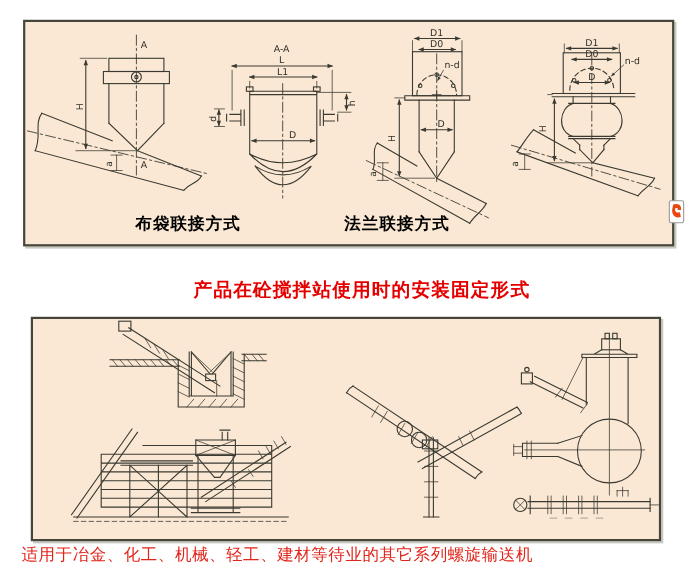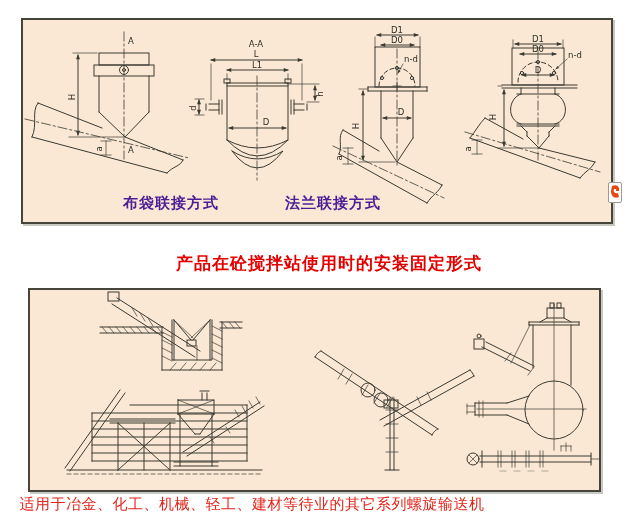--- a/index.html
+++ b/index.html
@@ -2,24 +2,24 @@
 <html><head>
 <meta charset="utf-8">
 <style>
   html,body { margin:0; padding:0; background:#fff; }
   .page { position:relative; width:630px; height:521px; background:#ffffff;
           font-family:"DejaVu Sans","Liberation Sans",sans-serif; overflow:hidden; }
   .panel { position:absolute; background:#fae8d4; border:2px solid #45453b; box-shadow:2px 2px 0 #c9c9c2; }
   .panel-top { left:21px; top:18px; width:588px; height:202px; }
   .panel-bottom { left:28px; top:288px; width:569px; height:200px; }
   svg.draw { position:absolute; left:0; top:0; display:block; }
-  .caption { position:absolute; font-weight:bold; font-size:15px; color:#4c1d95;
+  .caption { position:absolute; font-weight:bold; font-size:15px; color:#000000;
              text-align:center; letter-spacing:1px; white-space:nowrap; }
   .cap-bag    { left:88px;  top:174px; width:120px; }
-  .cap-flange { left:250px; top:174px; width:120px; }
+  .cap-flange { left:278px; top:174px; width:120px; }
   .cap-ball   { left:364px; top:174px; width:140px; }
   .mid-title { position:absolute; left:0; top:252px; width:630px; margin:0; text-align:center;
                font-size:17px; font-weight:bold; color:#e50000; letter-spacing:1px;padding-left:14px; }
   .footer-text { position:absolute; left:0; top:495px; width:504px; margin:0; text-align:center;
                  font-size:15px; font-weight:normal; color:#e2251b; letter-spacing:0.5px; }
   .img-icon { position:absolute; left:608px; top:182px; width:14px; height:21px; background:#fff;
               border:1px solid #9a9a9a; border-radius:2px; box-sizing:border-box; overflow:hidden; }
   
   .ln   { stroke:#3a3a32; stroke-width:1; fill:none; stroke-linecap:square; }
   .cl   { stroke-dasharray:9 3 2 3; stroke-width:0.8; }

